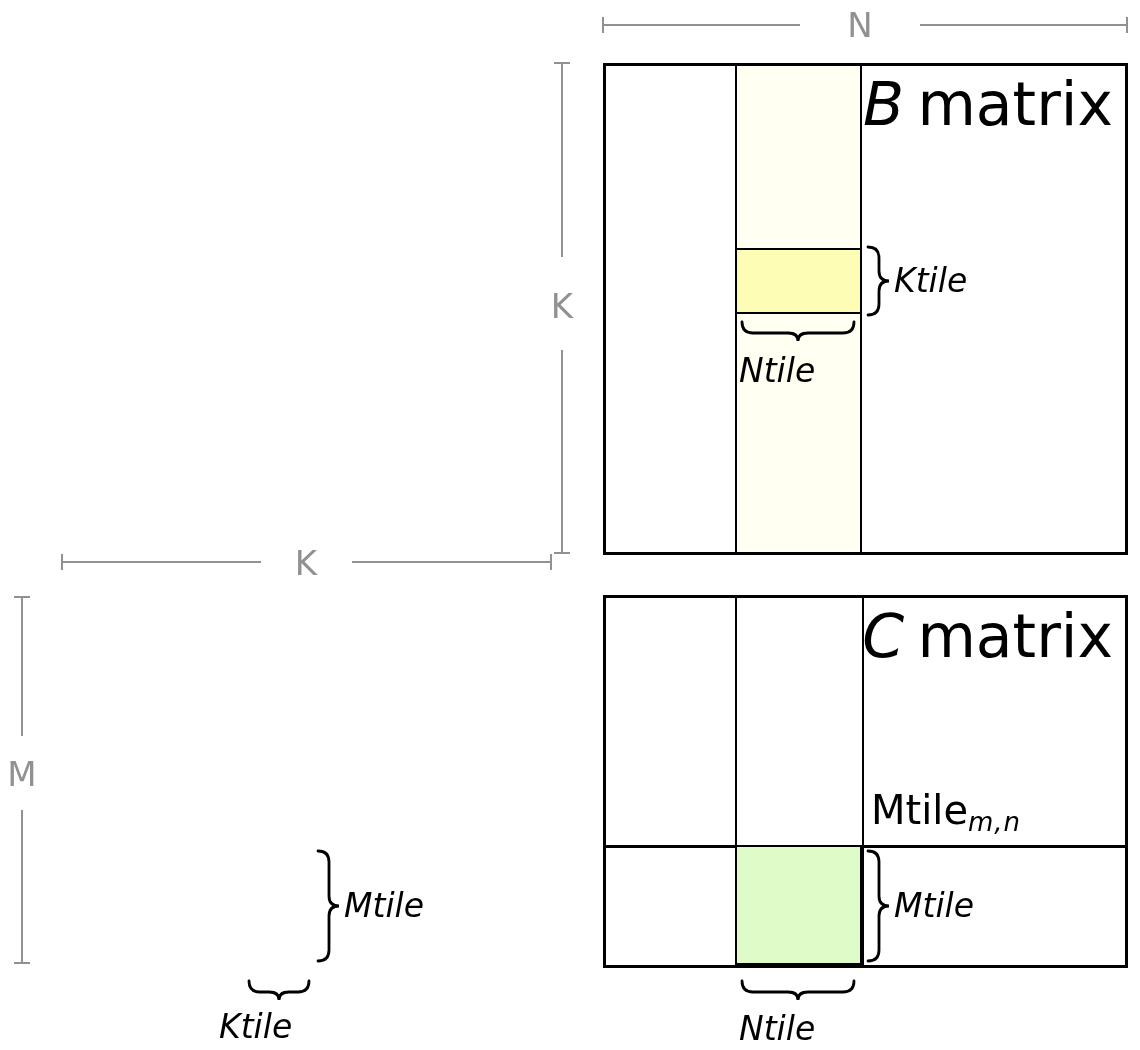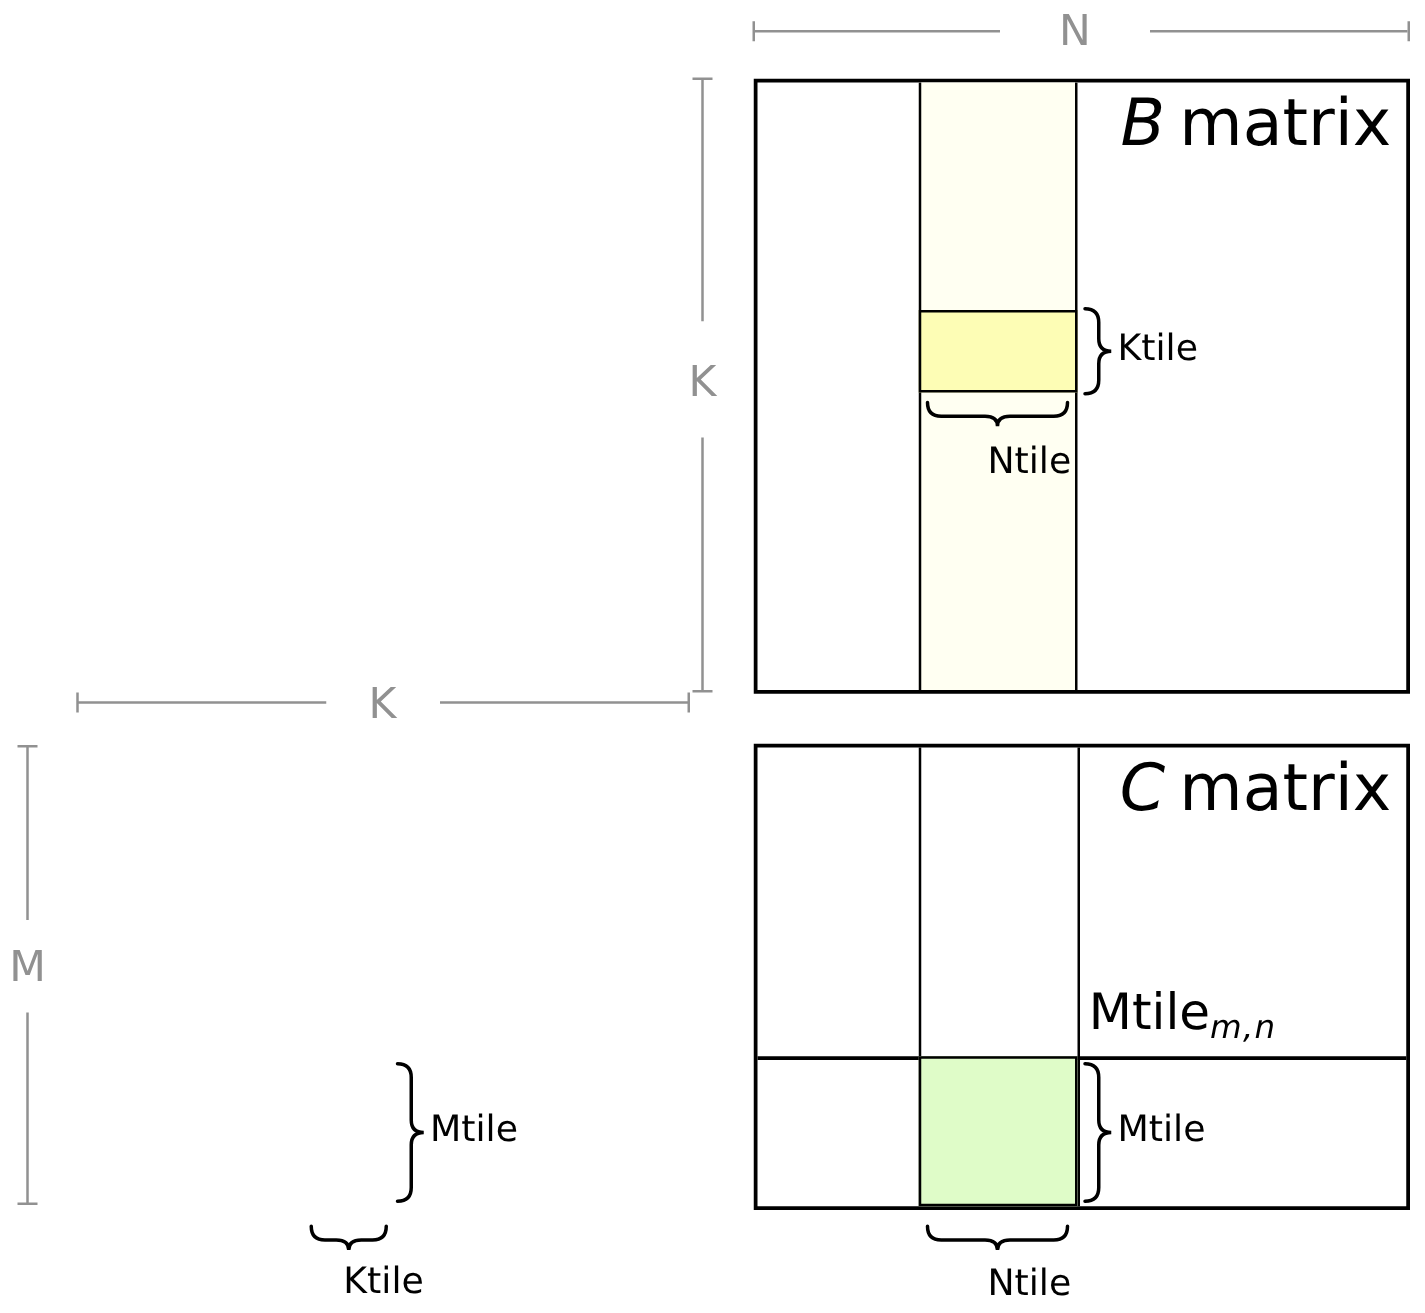--- a/index.html
+++ b/index.html
@@ -6,21 +6,21 @@
   .canvas{
     position:relative;width:1140px;height:1050px;background:#ffffff;
     font-family:"DejaVu Sans","Liberation Sans",sans-serif;overflow:hidden;color:#000;
   }
   
   .matrix{position:absolute;border:3px solid var(--outline);background:#fff;box-sizing:border-box;}
   .matrix-b{left:603px;top:63px;width:525px;height:492px;}
   .matrix-a{left:62px;top:595px;width:490px;height:373px;}
   .matrix-c{left:603px;top:595px;width:525px;height:373px;padding-left:12px;}
   
-  .title{position:absolute;top:4px;right:12px;font-size:52px;line-height:1.15;white-space:nowrap;}
+  .title{position:absolute;top:4px;right:12px;font-size:60px;line-height:1.15;white-space:nowrap;}
   .title .letter{font-style:italic;margin-right:0.22em;}
   
   .b-strip{position:absolute;left:129px;top:0;bottom:0;width:127px;background:var(--b-strip);
            border-left:2px solid var(--outline);border-right:2px solid var(--outline);box-sizing:border-box;}
   .b-tile{position:absolute;left:129px;top:182px;width:127px;height:66px;background:var(--b-tile);
           border:2.5px solid var(--outline);box-sizing:border-box;}
   
   .a-strip{position:absolute;left:0;right:0;bottom:0;height:120px;background:var(--a-strip);
            border-top:2.5px solid var(--outline);box-sizing:border-box;}
   .a-tile{position:absolute;left:182px;bottom:0;width:64px;height:120px;background:var(--a-tile);
@@ -28,22 +28,22 @@
   
   .c-vline{position:absolute;top:0;bottom:0;width:1.5px;background:var(--outline);}
   .c-vline.v1{left:129px;} .c-vline.v2{left:256px;}
   .c-hline{position:absolute;left:0;right:0;top:247px;height:2.5px;background:var(--outline);}
   .c-tile{position:absolute;left:129px;top:247px;bottom:0;width:127px;background:var(--c-tile);
           border:2.5px solid var(--outline);box-sizing:border-box;}
   
   .block-label{position:absolute;left:265px;top:188px;font-size:40px;line-height:1.2;white-space:nowrap;}
   .block-sub{font-style:italic;font-size:26px;position:relative;top:7px;letter-spacing:1px;}
   
-  .lbl{position:absolute;font-size:29px;line-height:1.3;white-space:nowrap;}
-  .lbl.centered{text-align:right;}
+  .lbl{position:absolute;font-style:italic;font-size:33px;line-height:1.3;white-space:nowrap;}
+  .lbl.centered{text-align:left;}
   
   .brace{position:absolute;}
   .brace path{fill:none;stroke:var(--outline);stroke-width:2.8;stroke-linecap:round;}
   
   .dimseg{position:absolute;background:var(--dim-gray);}
   .dimseg.h{height:2px;} .dimseg.v{width:2px;}
   .tick{position:absolute;background:var(--dim-gray);}
   .tick.v{width:2px;height:16px;} .tick.h{width:16px;height:2px;}
   .dimlbl{position:absolute;color:var(--dim-gray);font-size:34px;line-height:1.3;text-align:center;}
 </style>

